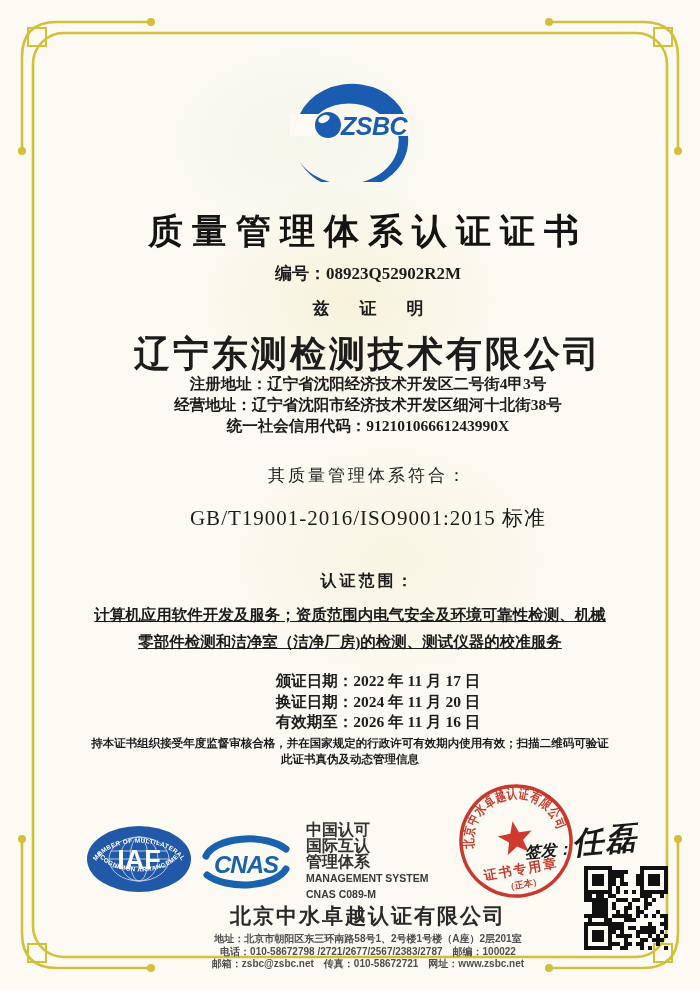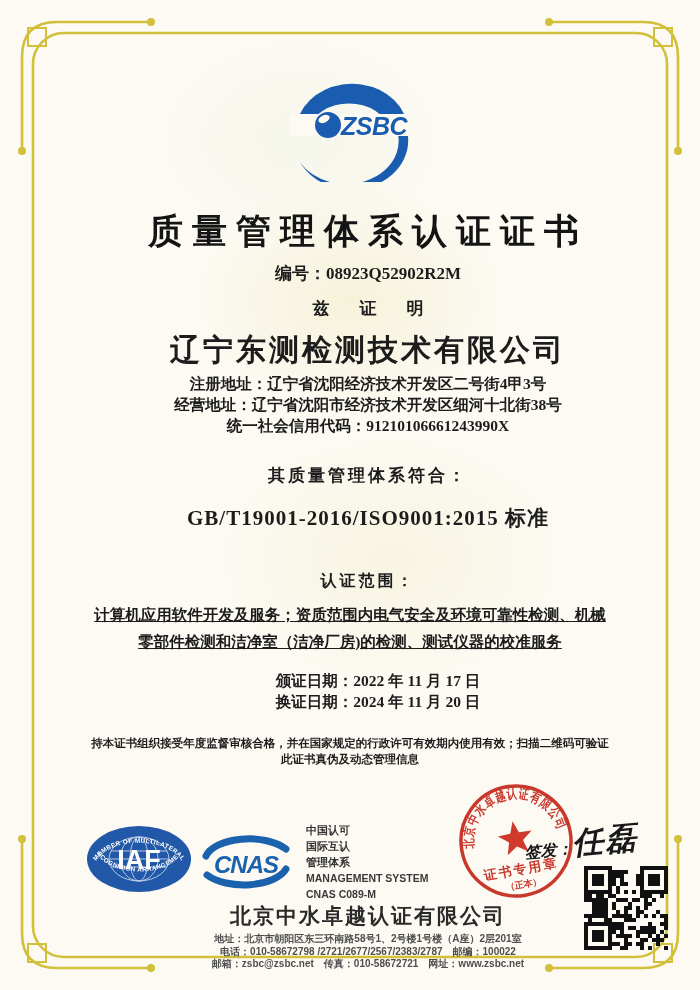--- a/index.html
+++ b/index.html
@@ -15,36 +15,36 @@
   }
   .abs { position:absolute; }
   .border-svg { position:absolute; left:0; top:0; width:700px; height:990px; }
   .center { left:0; width:700px; text-align:center;padding-left:36px; }
   .sans { font-family:"Liberation Sans", sans-serif; }
 
   .logo-wrap   { left:288px; top:72px; width:124px; height:110px; }
   .title       { top:208px; font-size:35px; font-weight:bold; letter-spacing:9px; color:#141414; }
   .cert-no     { top:262px; font-size:17px; font-weight:bold; }
   .hereby      { top:297px; font-size:17px; font-weight:bold; letter-spacing:30px; text-indent:30px; }
-  .company-name{ top:330px; font-size:30px; font-weight:bold; letter-spacing:3px; }
+  .company-name{ top:330px; font-size:36px; font-weight:bold; letter-spacing:3px; }
   .addr1       { top:374px; } .addr2 { top:395px; } .addr3 { top:416px; }
   .addr-line   { font-size:15.5px; font-weight:bold; }
-  .std-intro   { top:464px; font-size:17px; font-weight:bold; letter-spacing:3px; }
-  .std-value   { top:504px; font-size:21px; font-weight:bold; letter-spacing:1px; }
+  .std-intro   { top:464px; font-size:17px; font-weight:normal; letter-spacing:3px; }
+  .std-value   { top:504px; font-size:21px; font-weight:normal; letter-spacing:1px; }
   .scope-label { top:571px; font-size:16px; font-weight:bold; letter-spacing:3px; }
   .scope-text  { top:601px; padding:0 42px; font-size:15.5px; font-weight:bold; line-height:27px;text-decoration:underline; }
   .dates-wrap  { top:671px; }
   .dates       { display:inline-block; text-align:left; font-size:15.5px; font-weight:bold;
                  line-height:20.5px; transform:translateX(10px); }
   .notice      { top:736px; padding:0 36px; font-size:11.5px; font-weight:bold; line-height:15.5px; }
 
   .iaf-wrap    { left:85px;  top:824px; width:108px; height:70px; }
   .cnas-wrap   { left:200px; top:832px; width:92px;  height:60px; }
   .acc-text    { left:306px; top:822px; width:150px; text-align:left; }
-  .acc-cn      { font-size:11px; font-weight:bold; color:#333; line-height:16px; }
+  .acc-cn      { font-size:16px; font-weight:bold; color:#333; line-height:16px; }
   .acc-en      { font-family:"Liberation Sans", sans-serif; font-size:10.5px; font-weight:bold;
                  color:#3a3a3a; line-height:16px; }
 
   .seal-wrap   { left:452px; top:777px; width:128px; height:128px; opacity:.92; }
   .signature   { left:524px; top:820px; width:160px; transform:rotate(-5deg);
                  font-family:"DejaVu Serif", serif; color:#191919; text-align:left; }
   .sig-label   { font-size:16px; font-weight:bold; font-style:italic; }
   .sig-name    { font-size:31px; font-weight:bold; font-style:italic; letter-spacing:2px; }
   .qr-wrap     { left:584px; top:866px; width:84px; height:84px; }
 
@@ -103,20 +103,21 @@
   <div class="abs center scope-label">认证范围：</div>
   <div class="abs center scope-text">
     <div>计算机应用软件开发及服务；资质范围内电气安全及环境可靠性检测、机械</div>
     <div>零部件检测和洁净室（洁净厂房)的检测、测试仪器的校准服务</div>
   </div>
 
   <div class="abs center dates-wrap">
     <div class="dates">
       <div>颁证日期：2022 年 11 月 17 日</div>
       <div>换证日期：2024 年 11 月 20 日</div>
+      <div>有效期至：2026 年 11 月 16 日</div>
     </div>
   </div>
 
   <div class="abs center notice">
     <div>持本证书组织接受年度监督审核合格，并在国家规定的行政许可有效期内使用有效；扫描二维码可验证</div>
     <div>此证书真伪及动态管理信息</div>
   </div>
 
   <div class="abs iaf-wrap">
     <svg viewBox="0 0 108 70" width="108" height="70">

